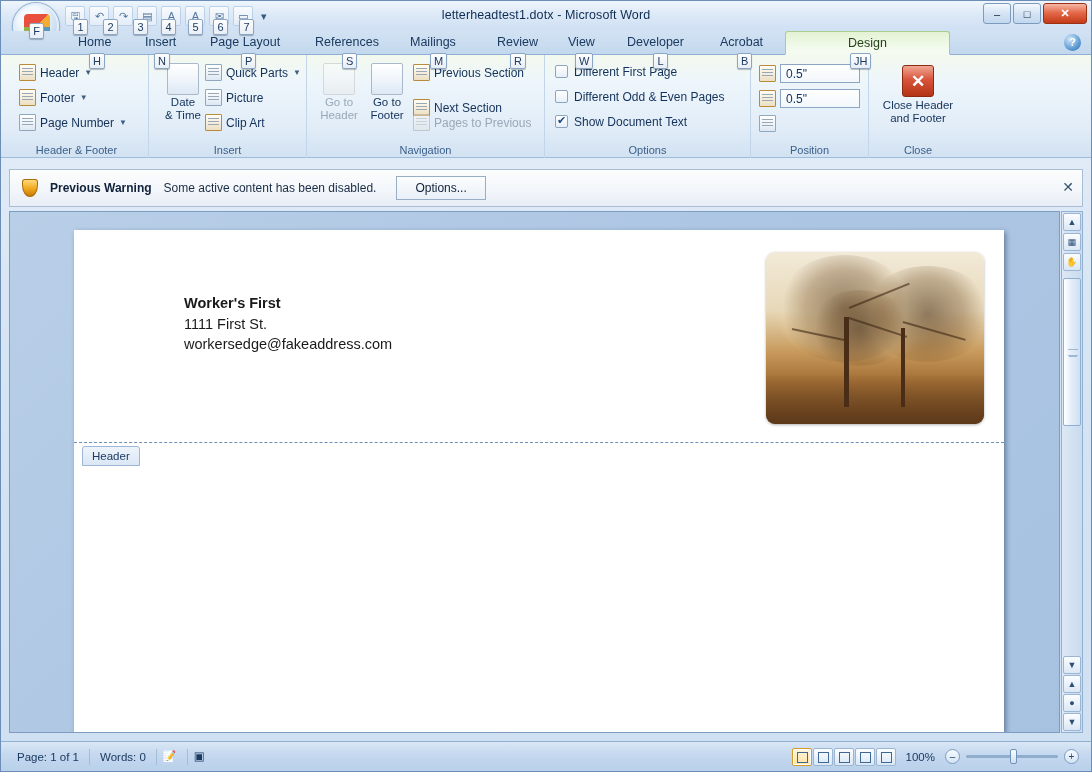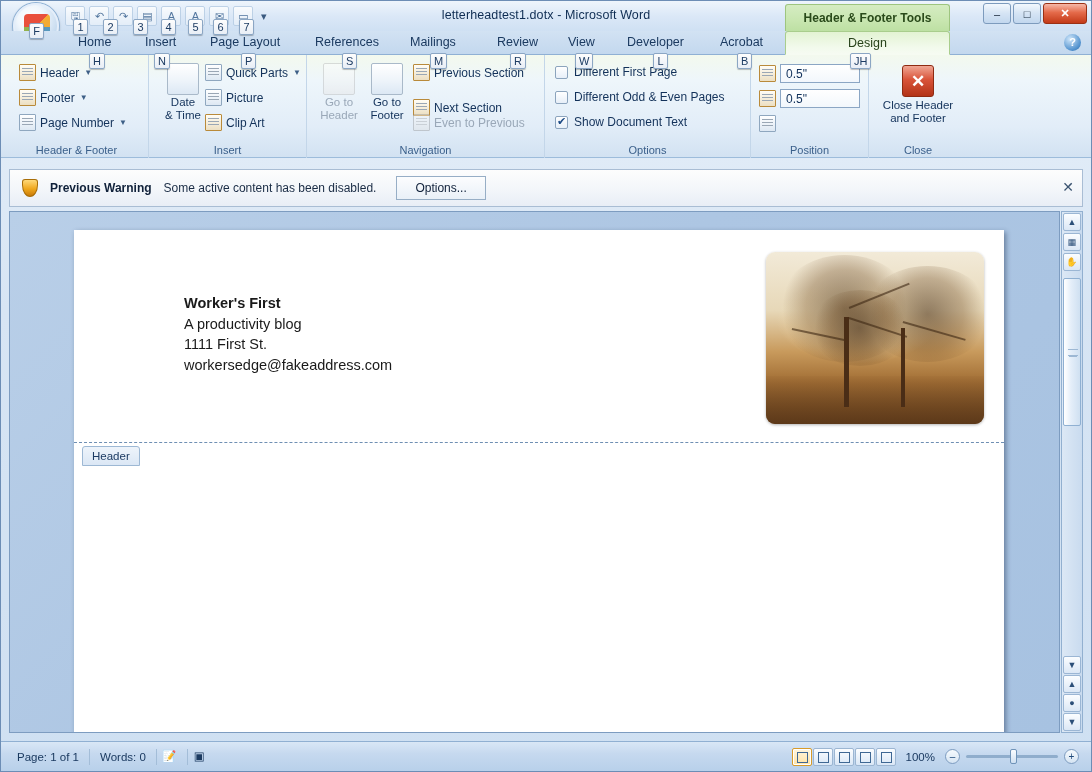--- a/index.html
+++ b/index.html
@@ -155,21 +155,21 @@
   .bigbtn .bi {
     width: 32px; height: 32px; margin: 0 auto 1px;
     border: 1px solid #a9b9c9; border-radius: 2px;
     background: linear-gradient(180deg,#ffffff 0%,#eef4fa 55%,#dce8f4 100%);
     position: relative;
   }
   .bigbtn .bl { font-size: 11.5px; color: #13325a; line-height: 13px; }
   .bigbtn.disabled .bl { color: #9aa8b8; }
   .bigbtn.disabled .bi { opacity: .45; filter: grayscale(1); }
 
-  .chk { display: flex; align-items: flex-end; gap: 6px; }
+  .chk { display: flex; align-items: flex-start; gap: 6px; }
   .chkbox {
     width: 13px; height: 13px; flex: none;
     border: 1px solid #8ca4bd; border-radius: 2px;
     background: linear-gradient(180deg,#ffffff,#e7eff8);
     position: relative;
   }
   .chkbox.on::after {
     content: "✔"; position: absolute; left: 1px; top: -2px;
     font-size: 11px; color: #1b4a85;
   }
@@ -339,21 +339,20 @@
     border: 1px solid #6f93b8; border-radius: 2px;
   }
 </style>
 </head>
 <body>
 
 <div class="app">
 
   <div class="titlebar">
     <div class="title-text">letterheadtest1.dotx - Microsoft Word</div>
-    <div class="ctx-tab-label">Header &amp; Footer Tools</div>
     <div class="winbtns">
       <div class="winbtn">–</div>
       <div class="winbtn">□</div>
       <div class="winbtn close">✕</div>
     </div>
   </div>
 
   <div class="office-btn">
     <div class="office-logo"></div>
   </div>
@@ -475,21 +474,21 @@
       <div class="gitem" style="left:106px; top:9px;">
         <span class="ico"></span>
         <span class="lbl">Previous Section</span>
       </div>
       <div class="gitem" style="left:106px; top:44px;">
         <span class="ico"></span>
         <span class="lbl">Next Section</span>
       </div>
       <div class="gitem disabled" style="left:106px; top:59px;">
         <span class="ico dis"></span>
-        <span class="lbl">Even to Previous</span>
+        <span class="lbl">Pages to Previous</span>
       </div>
       <div class="rgroup-title">Navigation</div>
     </div>
 
     <div class="rgroup" style="left:544px; width:206px;">
       <div class="gitem chk" style="left:10px; top:10px;">
         <span class="chkbox"></span>
         <span class="lbl">Different First Page</span>
       </div>
       <div class="gitem chk" style="left:10px; top:35px;">
@@ -534,21 +533,20 @@
     <div class="sec-msg">Some active content has been disabled.</div>
     <div class="opt-btn">Options...</div>
     <div class="sec-close">✕</div>
   </div>
 
   <div class="docarea">
     <div class="page">
 
       <div class="lh">
         <div class="name">Worker's First</div>
-        <div>A productivity blog</div>
         <div>1111 First St.</div>
         <div>workersedge@fakeaddress.com</div>
       </div>
 
       <div class="photo">
         <div class="canopy c1"></div>
         <div class="canopy c2"></div>
         <div class="canopy c3"></div>
         <div class="branch" style="left:38%; top:32%; width:30%; transform:rotate(-22deg);"></div>
         <div class="branch" style="left:38%; top:38%; width:28%; transform:rotate(18deg);"></div>

